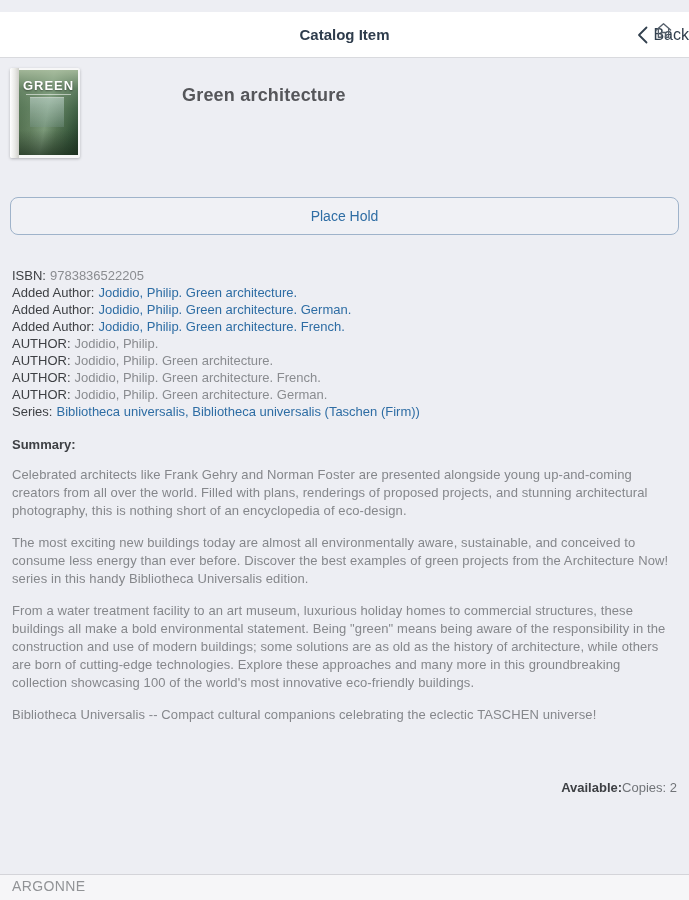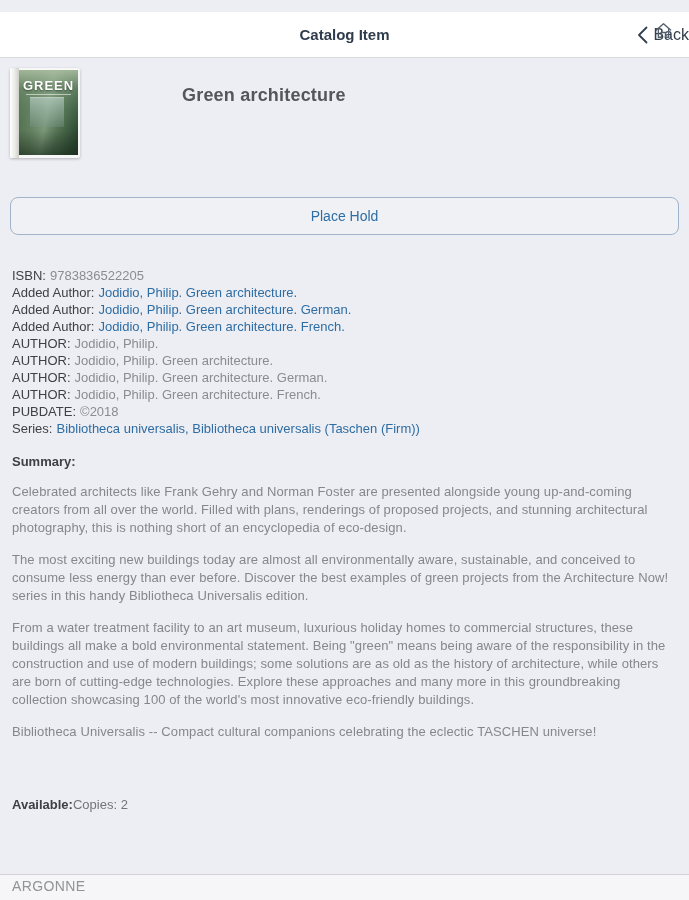--- a/index.html
+++ b/index.html
@@ -91,21 +91,21 @@
   .dl { font-weight: normal; color: #3e4044; margin-right: 4px; }
   .dv.plain { color: #8a8c90; }
   .dv.link { color: #2e6da4; }
   
   .summary { margin: 0 14px 0 12px; color: #85878b; font-size: 13px; }
   .summary-heading { margin-top: 17px; font-weight: bold; color: #3e4044; }
   .summary p { margin-top: 14px; line-height: 18px; letter-spacing: 0.1px; }
   
   .availability {
     margin: 56px 12px 0 12px;
-    display: flex; justify-content: flex-start; align-items: baseline;
+    display: flex; justify-content: flex-end; align-items: baseline;
     font-size: 13px;
   }
   .avail-label { font-weight: bold; color: #3e4044; }
   .copies { color: #717478; }
   
   .footer {
     position: absolute; left: 0; right: 0; bottom: 0; height: 26px;
     background: #f6f6f8; border-top: 1px solid #d4d4d9;
     overflow: hidden; cursor: pointer;
   }
@@ -149,23 +149,22 @@
 
   <button class="place-hold">Place Hold</button>
 
   <div class="details">
     <div class="detail-row"><span class="dl">ISBN:</span><span class="dv plain">9783836522205</span></div>
     <div class="detail-row"><span class="dl">Added Author:</span><span class="dv link">Jodidio, Philip. Green architecture.</span></div>
     <div class="detail-row"><span class="dl">Added Author:</span><span class="dv link">Jodidio, Philip. Green architecture. German.</span></div>
     <div class="detail-row"><span class="dl">Added Author:</span><span class="dv link">Jodidio, Philip. Green architecture. French.</span></div>
     <div class="detail-row"><span class="dl">AUTHOR:</span><span class="dv plain">Jodidio, Philip.</span></div>
     <div class="detail-row"><span class="dl">AUTHOR:</span><span class="dv plain">Jodidio, Philip. Green architecture.</span></div>
+    <div class="detail-row"><span class="dl">AUTHOR:</span><span class="dv plain">Jodidio, Philip. Green architecture. French.</span></div>
     <div class="detail-row"><span class="dl">AUTHOR:</span><span class="dv plain">Jodidio, Philip. Green architecture. German.</span></div>
-    <div class="detail-row"><span class="dl">AUTHOR:</span><span class="dv plain">Jodidio, Philip. Green architecture. French.</span></div>
-    <div class="detail-row"><span class="dl">PUBDATE:</span><span class="dv plain">©2018</span></div>
     <div class="detail-row"><span class="dl">Series:</span><span class="dv link">Bibliotheca universalis, Bibliotheca universalis (Taschen (Firm))</span></div>
   </div>
 
   <div class="summary">
     <div class="summary-heading">Summary:</div>
     <p>Celebrated architects like Frank Gehry and Norman Foster are presented alongside young up-and-coming creators from all over the world. Filled with plans, renderings of proposed projects, and stunning architectural photography, this is nothing short of an encyclopedia of eco-design.</p>
     <p>The most exciting new buildings today are almost all environmentally aware, sustainable, and conceived to consume less energy than ever before. Discover the best examples of green projects from the Architecture Now! series in this handy Bibliotheca Universalis edition.</p>
     <p>From a water treatment facility to an art museum, luxurious holiday homes to commercial structures, these buildings all make a bold environmental statement. Being "green" means being aware of the responsibility in the construction and use of modern buildings; some solutions are as old as the history of architecture, while others are born of cutting-edge technologies. Explore these approaches and many more in this groundbreaking collection showcasing 100 of the world's most innovative eco-friendly buildings.</p>
     <p>Bibliotheca Universalis -- Compact cultural companions celebrating the eclectic TASCHEN universe!</p>
   </div>

